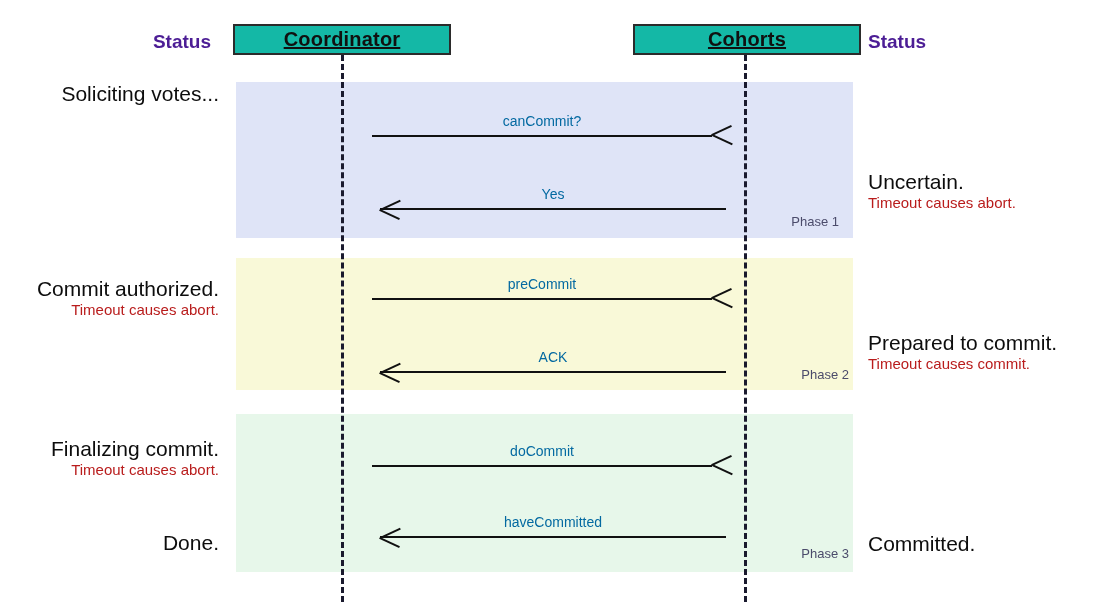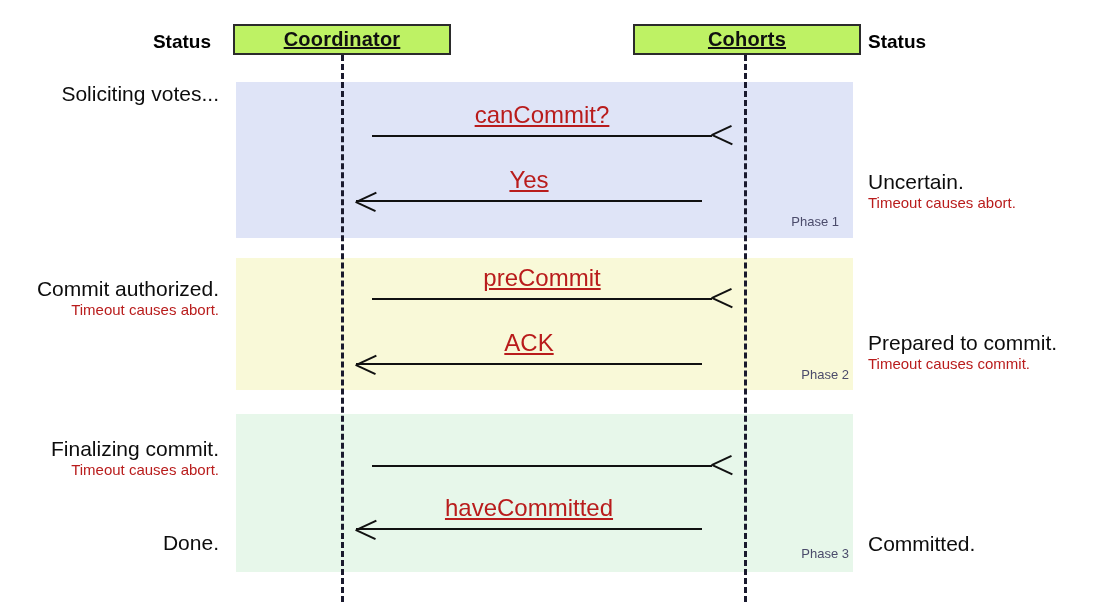--- a/index.html
+++ b/index.html
@@ -36,21 +36,21 @@
   }
   .lifeline-coordinator { left: 341px; }
   .lifeline-cohorts     { left: 744px; }
 
   
   .participant-box {
     position: absolute;
     top: 24px;
     height: 31px;
     border: 2px solid #2b2b2b;
-    background: #bef264;
+    background: #14b8a6;
     display: flex;
     align-items: center;
     justify-content: center;
     box-sizing: border-box;
   }
   .participant-box .label {
     font-size: 20px;
     font-weight: bold;
     color: #101010;
     text-decoration: underline;
@@ -58,36 +58,35 @@
   }
   .box-coordinator { left: 233px; width: 218px; }
   .box-cohorts     { left: 633px; width: 228px; }
 
   
   .col-header {
     position: absolute;
     top: 31px;
     font-size: 19px;
     font-weight: bold;
-    color: #000000;
+    color: #4c1d95;
   }
   .col-header-left  { left: 0;     width: 211px; text-align: right; }
   .col-header-right { left: 868px; text-align: left; }
 
   
   .message { position: absolute; height: 40px; }
   .message .msg-label {
     position: absolute;
     bottom: 16px;
     width: 100%;
     text-align: center;
-    font-size: 24px;
-    color: #b91c1c;
+    font-size: 14px;
+    color: #0369a1;
     white-space: nowrap;
-    text-decoration: underline;
   }
   .message .msg-line {
     position: absolute;
     bottom: 8px;
     left: 0;
     right: 0;
     height: 0;
     border-top: 2px solid #111111;
   }
   .message .arrow-head {
@@ -106,21 +105,21 @@
   }
   .arrow-right { right: 0; }
   .arrow-right i:nth-child(1) { right: 0; transform: rotate(-155deg); transform-origin: 100% 0; }
   .arrow-right i:nth-child(2) { right: 0; transform: rotate(155deg);  transform-origin: 100% 0; }
   .arrow-left { left: 0; }
   .arrow-left i:nth-child(1) { left: 0; transform: rotate(25deg); }
   .arrow-left i:nth-child(2) { left: 0; transform: rotate(-25deg); }
 
   
   .msg-right { left: 372px; width: 340px; }
-  .msg-left  { left: 356px; width: 346px; }
+  .msg-left  { left: 380px; width: 346px; margin-top: 8px; }
 
   .m1 { top: 105px; }   
   .m2 { top: 170px; }   
   .m3 { top: 268px; }   
   .m4 { top: 333px; }   
   .m5 { top: 435px; }   
   .m6 { top: 498px; }   
 
   
   .phase-caption {
@@ -213,20 +212,21 @@
   <div class="message msg-left m4">
     <div class="msg-label">ACK</div>
     <div class="msg-line"></div>
     <div class="arrow-head arrow-left">
         <i></i>
         <i></i>
       </div>
   </div>
 
   <div class="message msg-right m5">
+    <div class="msg-label">doCommit</div>
     <div class="msg-line"></div>
     <div class="arrow-head arrow-right">
         <i></i>
         <i></i>
       </div>
   </div>
 
   <div class="message msg-left m6">
     <div class="msg-label">haveCommitted</div>
     <div class="msg-line"></div>

